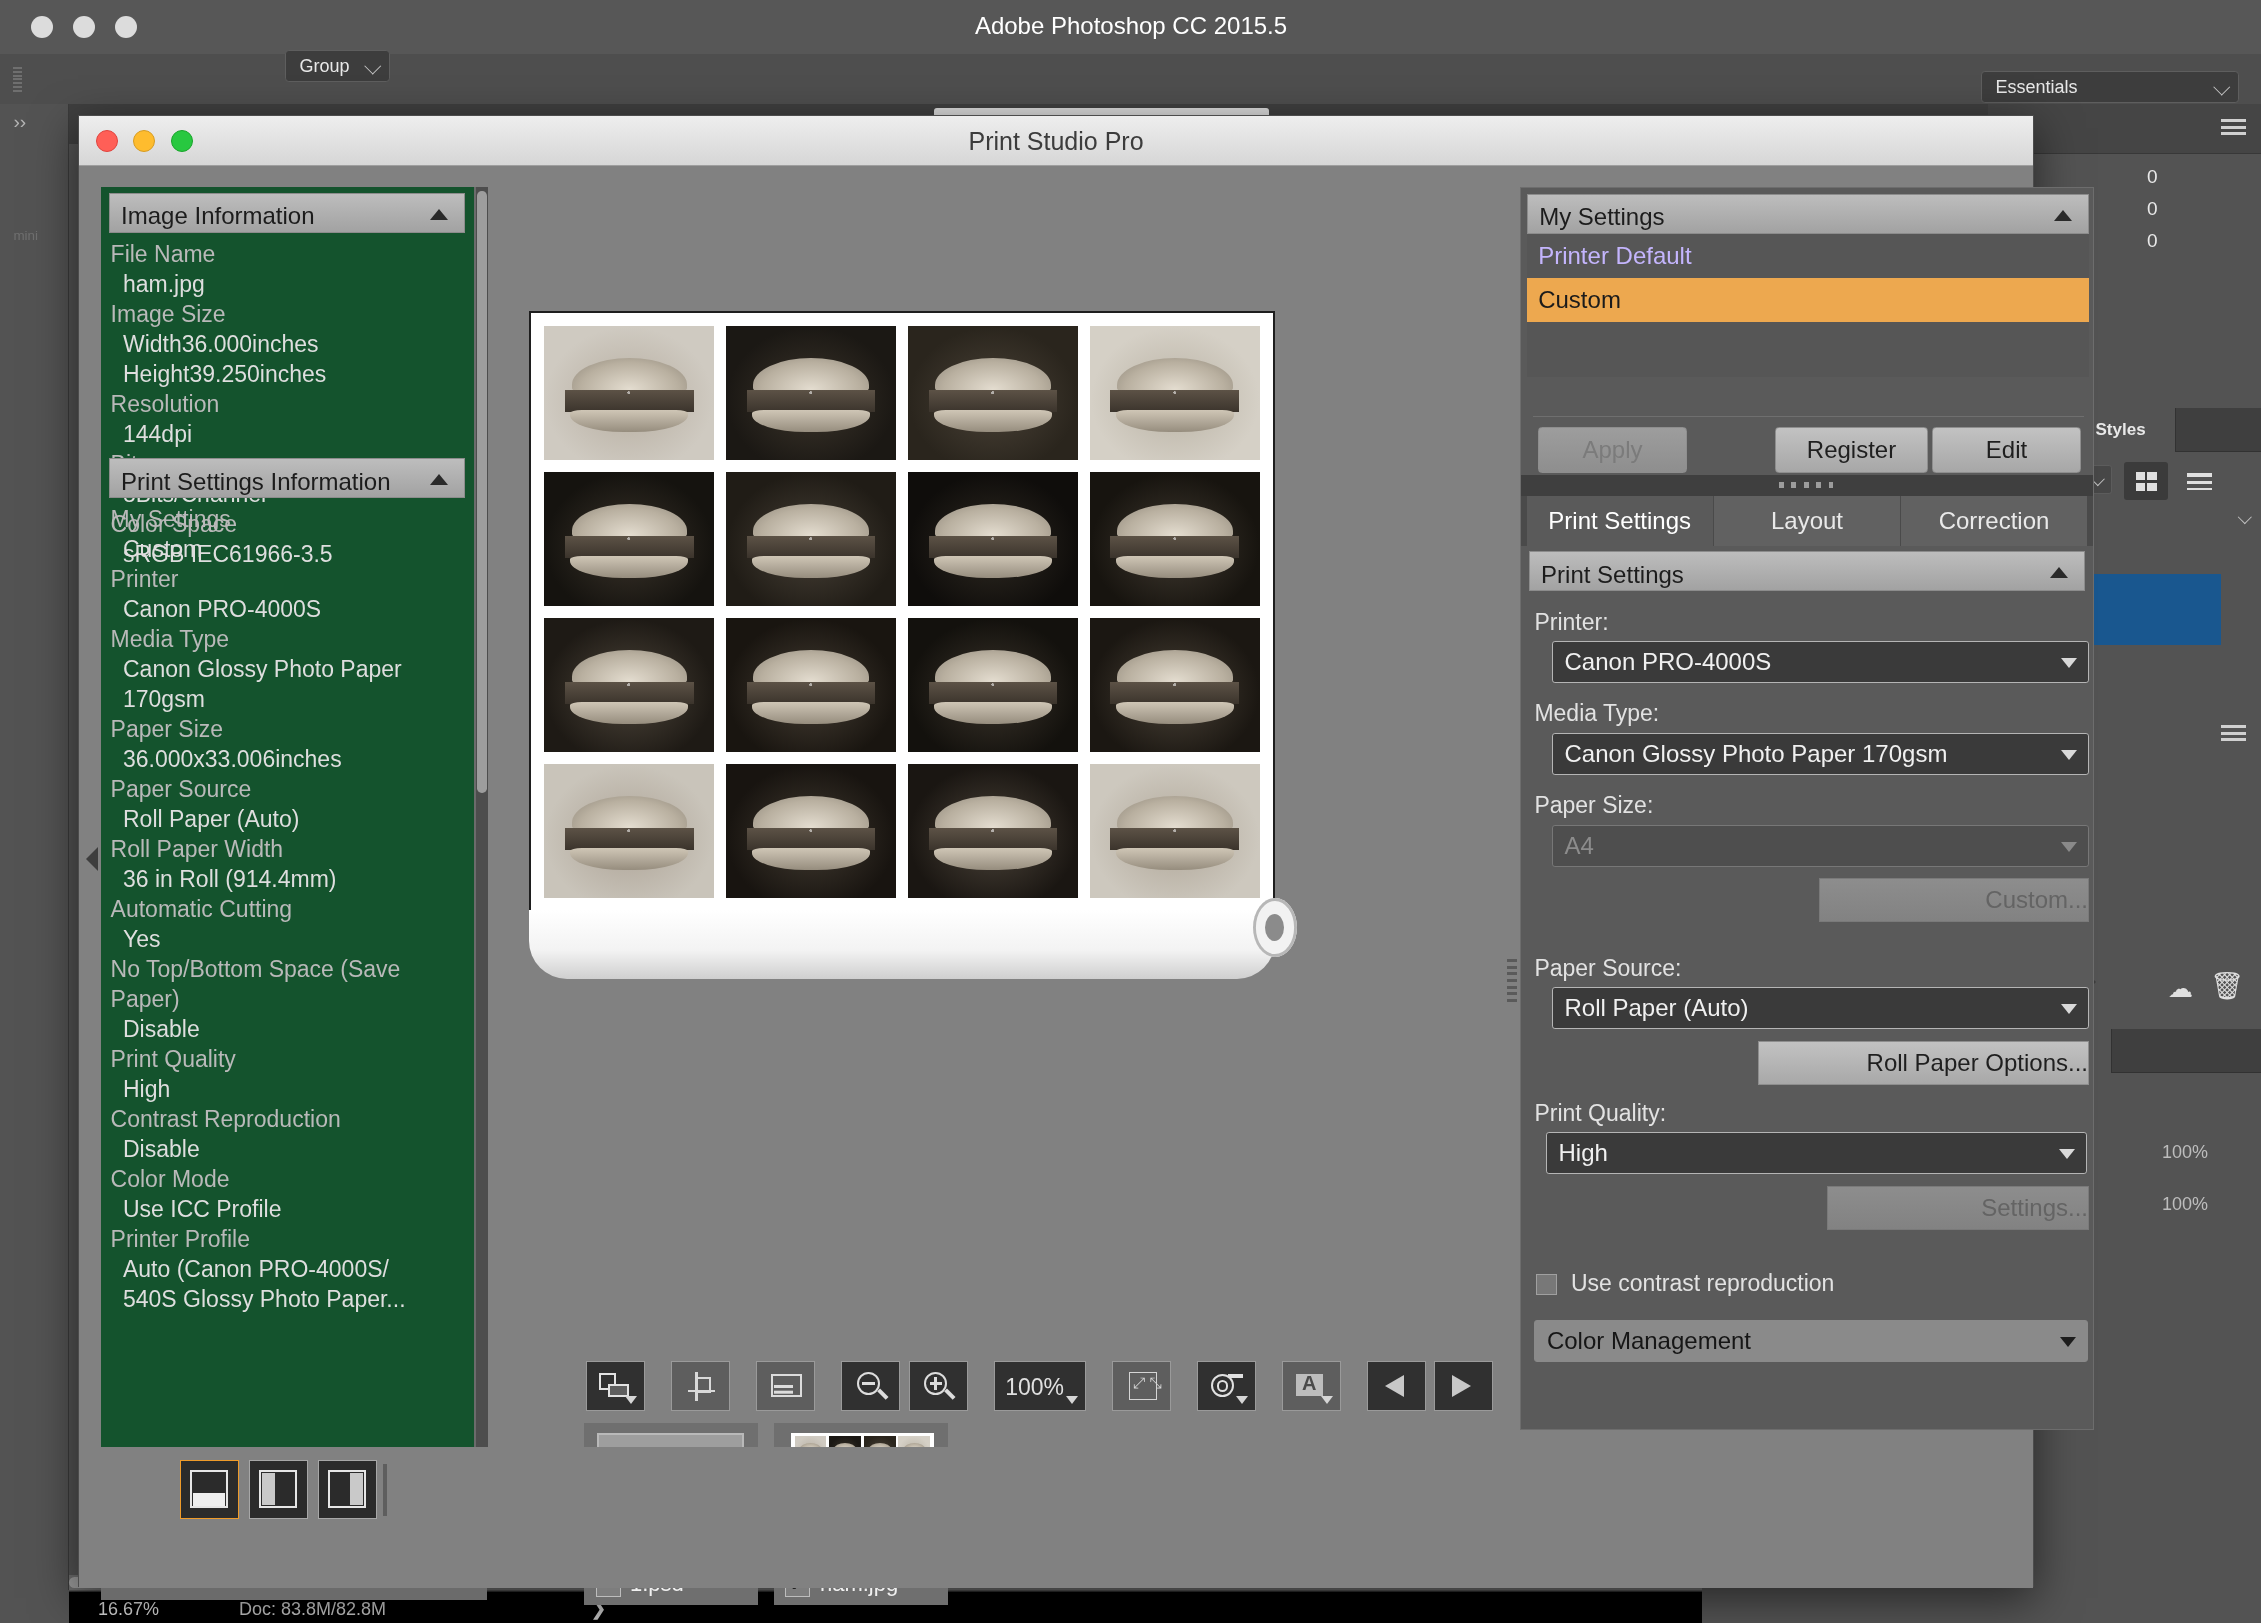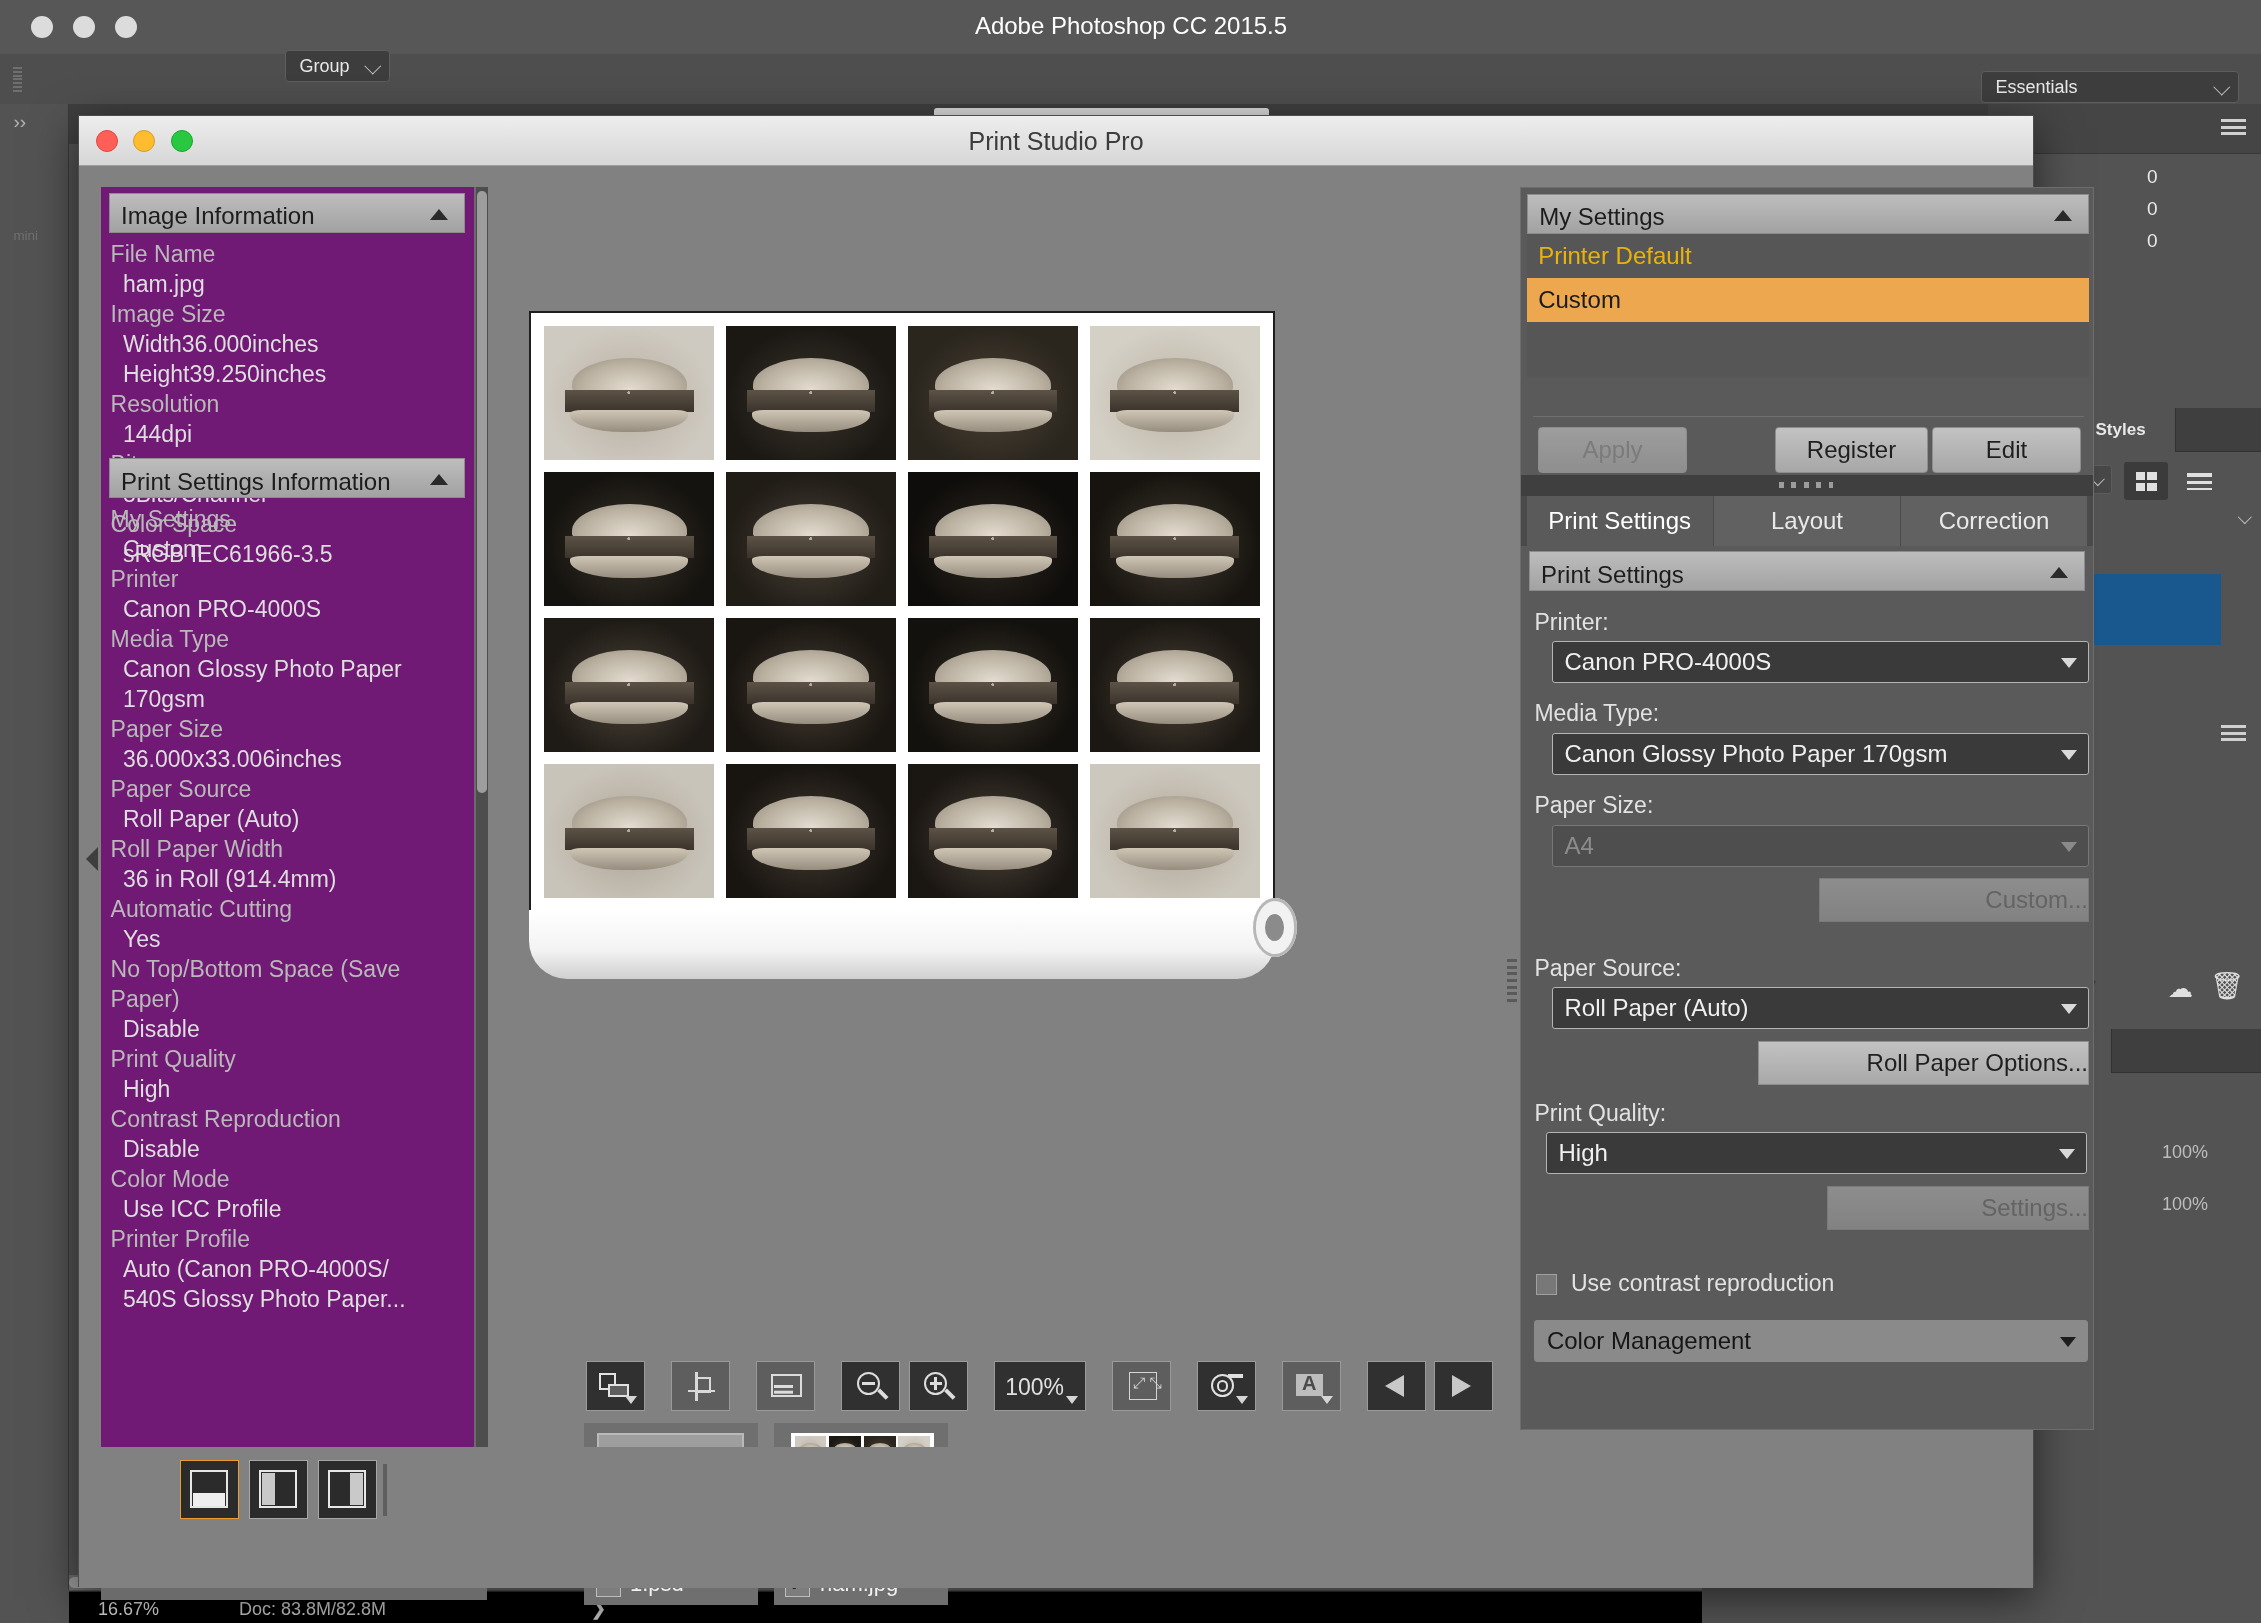--- a/index.html
+++ b/index.html
@@ -166,21 +166,21 @@
     background: #818181;
   }
 
   
   #info-col {
     position: absolute; left: 22px; top: 21px; width: 386px; height: 1413px;
     background: #6b6b6b;
   }
   #info-col .scrollzone {
     position: absolute; left: 0; top: 0; width: 373px; height: 1357px;
-    background: #701a75; overflow: hidden;
+    background: #14532d; overflow: hidden;
   }
   .sect-header {
     position: absolute; left: 7.6px; width: 356px; height: 40px;
     background: linear-gradient(to bottom, #bdbdbd, #a2a2a2);
     border: 1px solid #8c8c8c;
   }
   .sect-header .label {
     position: absolute; left: 11.5px; top: 8.6px; color: #1c1c1c; font-size: 24px;
   }
   .sect-header .tri {
@@ -344,21 +344,21 @@
   #settings-col {
     position: absolute; left: 1441px; top: 21px; width: 574px; height: 1243px;
     background: #5a5a5a; border: 1px solid #6d6d6d;
   }
   #mysettings-header { position: absolute; left: 5.7px; top: 5.7px; width: 562px; height: 40px;
     background: linear-gradient(to bottom, #bdbdbd, #a2a2a2); border: 1px solid #8c8c8c; }
   #mysettings-list {
     position: absolute; left: 5.7px; top: 46px; width: 562px; height: 143px;
     background: #565656;
   }
-  .ms-item { position: relative; height: 44px; line-height: 44px; padding-left: 11.5px; font-size: 24px; color: #eab308; }
+  .ms-item { position: relative; height: 44px; line-height: 44px; padding-left: 11.5px; font-size: 24px; color: #c4b5fd; }
   .ms-item.selected { background: #eda84f; color: #1b1b1b; }
   .ms-divider { position: absolute; left: 11.5px; top: 228px; width: 551px; height: 1px; background: #6f6f6f; }
   .btn {
     position: absolute; height: 46px;
     background: linear-gradient(to bottom, #c2c2c2, #a7a7a7);
     border: 1px solid #8e8e8e; border-radius: 3.8px;
     color: #1f1f1f; font-size: 24px; text-align: center; line-height: 44px;
   }
   .btn.disabled { color: #7b7b7b; background: linear-gradient(to bottom, #9d9d9d, #8e8e8e); }
   #btn-apply { left: 17px; top: 239px; width: 149px; }

